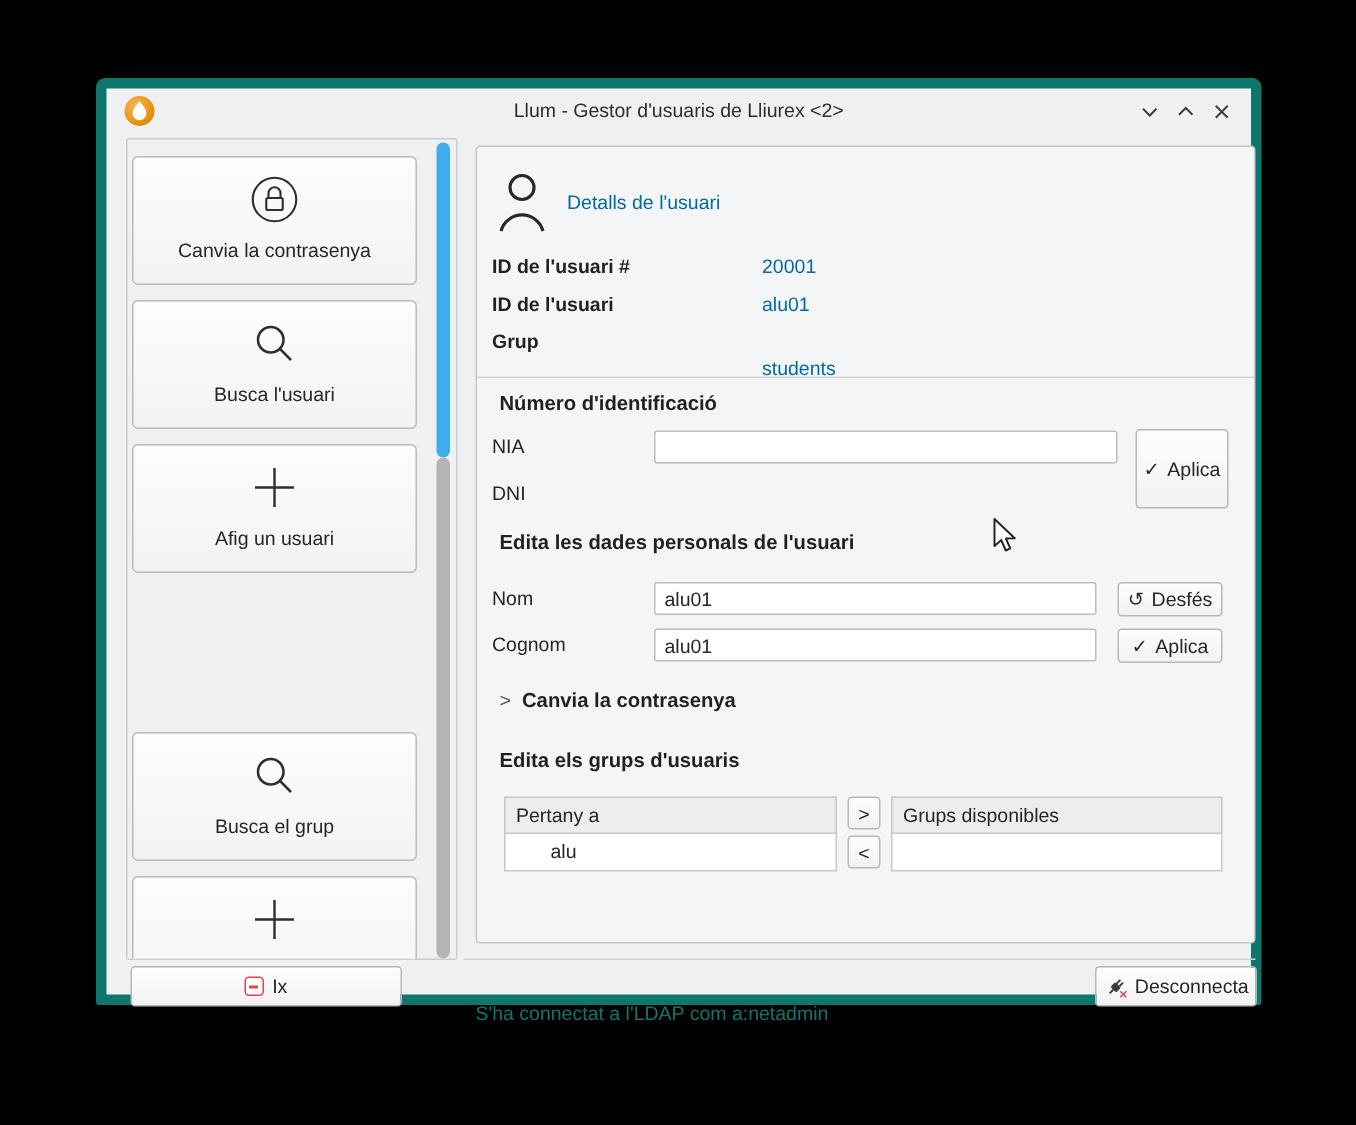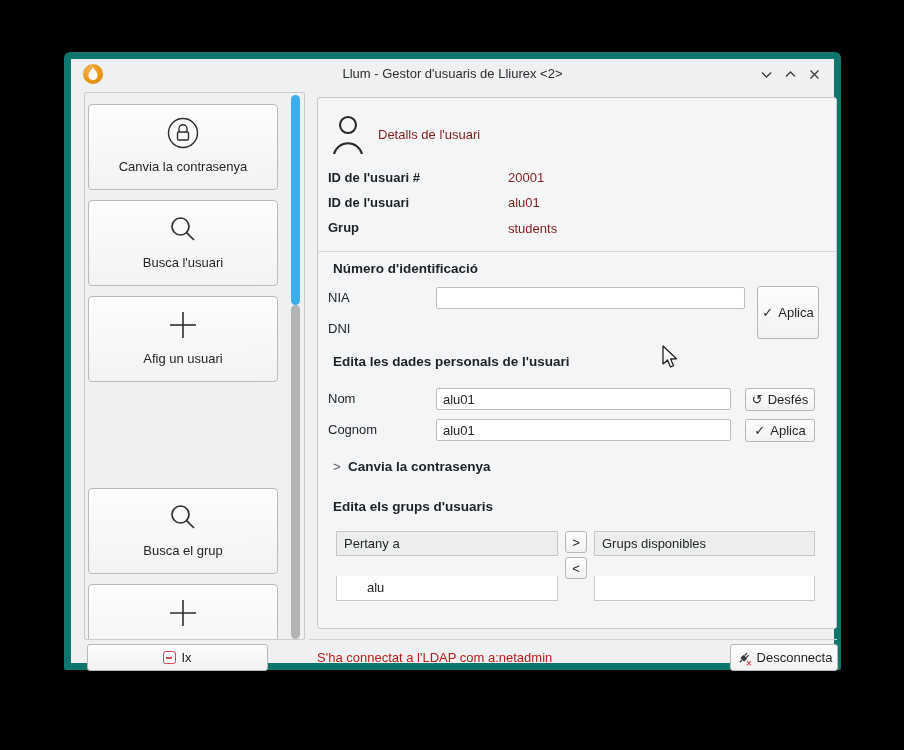--- a/index.html
+++ b/index.html
@@ -33,41 +33,41 @@
   .side-btn .lbl{position:absolute;left:4px;right:4px;top:54px;font-size:13px;color:#232629;}
   .scroll-track{position:absolute;left:220px;top:36px;width:9px;height:544px;}
   .thumb-blue{position:absolute;left:0;top:0;width:9px;height:210px;background:#3daee9;border-radius:4.5px;}
   .thumb-gray{position:absolute;left:0;top:210px;width:9px;height:334px;background:#b2b4b6;border-radius:4.5px;}
   
   .card{position:absolute;left:246px;top:38px;width:520px;height:532px;
     background:#f4f5f6;border:1px solid #c6c7c8;border-radius:3px;box-sizing:border-box;}
   .card .abs{position:absolute;}
   .sec-title{font-weight:bold;font-size:13.5px;color:#1e2124;white-space:nowrap;}
   .row-label{font-weight:bold;font-size:13px;color:#1e2124;white-space:nowrap;}
-  .row-value{font-size:13px;color:#7f1d1d;white-space:nowrap;text-align:center;}
+  .row-value{font-size:13px;color:#0369a1;white-space:nowrap;text-align:center;}
   .plain-label{font-size:13px;color:#232629;white-space:nowrap;}
   .hsep{position:absolute;height:1px;background:#d6d7d8;}
   .tfield{position:absolute;background:#fff;border:1px solid #bcbdbe;border-radius:2px;
     box-sizing:border-box;font-size:13px;color:#232629;padding:0 6px;
     font-family:"Liberation Sans","DejaVu Sans",sans-serif;}
   .pbtn{position:absolute;background:linear-gradient(#fdfdfd,#f2f2f3);border:1px solid #b6b7b8;
     border-radius:3px;box-sizing:border-box;display:flex;align-items:center;justify-content:center;
     gap:5px;font-size:13px;color:#232629;cursor:pointer;white-space:nowrap;}
   .glyph{font-size:13px;color:#2a2c2e;}
   .listbox{position:absolute;box-sizing:border-box;}
   .list-header{height:25px;line-height:24px;background:#eceded;border:1px solid #c6c7c8;
     box-sizing:border-box;font-size:13px;color:#232629;padding-left:7px;}
   .list-row{height:25px;line-height:24px;background:#fff;border:1px solid #c6c7c8;border-top:none;
-    box-sizing:border-box;font-size:13px;color:#232629;padding-left:7px;margin-top:20px;}
+    box-sizing:border-box;font-size:13px;color:#232629;padding-left:7px;}
   .indent{padding-left:30px;}
   .disc{font-size:13px;color:#54575a;}
   
   .statusbar-sep{position:absolute;left:238px;top:580px;width:528px;height:1px;background:#d2d3d4;}
-  .status-text{position:absolute;left:246px;top:585px;height:27px;line-height:27px;
-    font-size:13px;color:#b91c1c;white-space:nowrap;}
+  .status-text{position:absolute;left:246px;top:603px;height:27px;line-height:27px;
+    font-size:13px;color:#0f766e;white-space:nowrap;}
   .ix-icon{display:inline-block;width:13px;height:13px;border:1.5px solid #da4453;border-radius:3px;
     background:#fff;position:relative;box-sizing:border-box;}
   .ix-icon::after{content:"";position:absolute;left:2px;top:4.5px;width:6px;height:2px;background:#da4453;}
   
   #cursor{position:absolute;left:660px;top:344px;pointer-events:none;z-index:50;}
 </style>
 </head>
 <body>
 
 <div id="window">
@@ -152,21 +152,21 @@
           <path d="M3 39 A14.5 14.5 0 0 1 31 39" fill="none" stroke="#26282a" stroke-width="2.1"></path>
         </svg>
     </span>
     <span class="abs row-value" style="left:60px;top:29px">Detalls de l'usuari</span>
 
     <span class="abs row-label" style="left:10px;top:72px">ID de l'usuari #</span>
     <span class="abs row-value" style="left:190px;top:72px">20001</span>
     <span class="abs row-label" style="left:10px;top:97px">ID de l'usuari</span>
     <span class="abs row-value" style="left:190px;top:97px">alu01</span>
     <span class="abs row-label" style="left:10px;top:122px">Grup</span>
-    <span class="abs row-value" style="left:190px;top:123px">students</span>
+    <span class="abs row-value" style="left:190px;top:140px">students</span>
 
     <div class="hsep" style="left:0;top:153px;width:518px"></div>
 
     <span class="abs sec-title" style="left:15px;top:163px">Número d'identificació</span>
     <span class="abs plain-label" style="left:10px;top:192px">NIA</span>
     <input class="tfield" style="left: 118px; top: 189px; width: 309px; height: 22px;" value="">
     <span class="abs plain-label" style="left:10px;top:223px">DNI</span>
     <div class="pbtn" style="left:439px;top:188px;width:62px;height:53px">
       <span class="glyph">✓</span>
         <span>Aplica</span>

